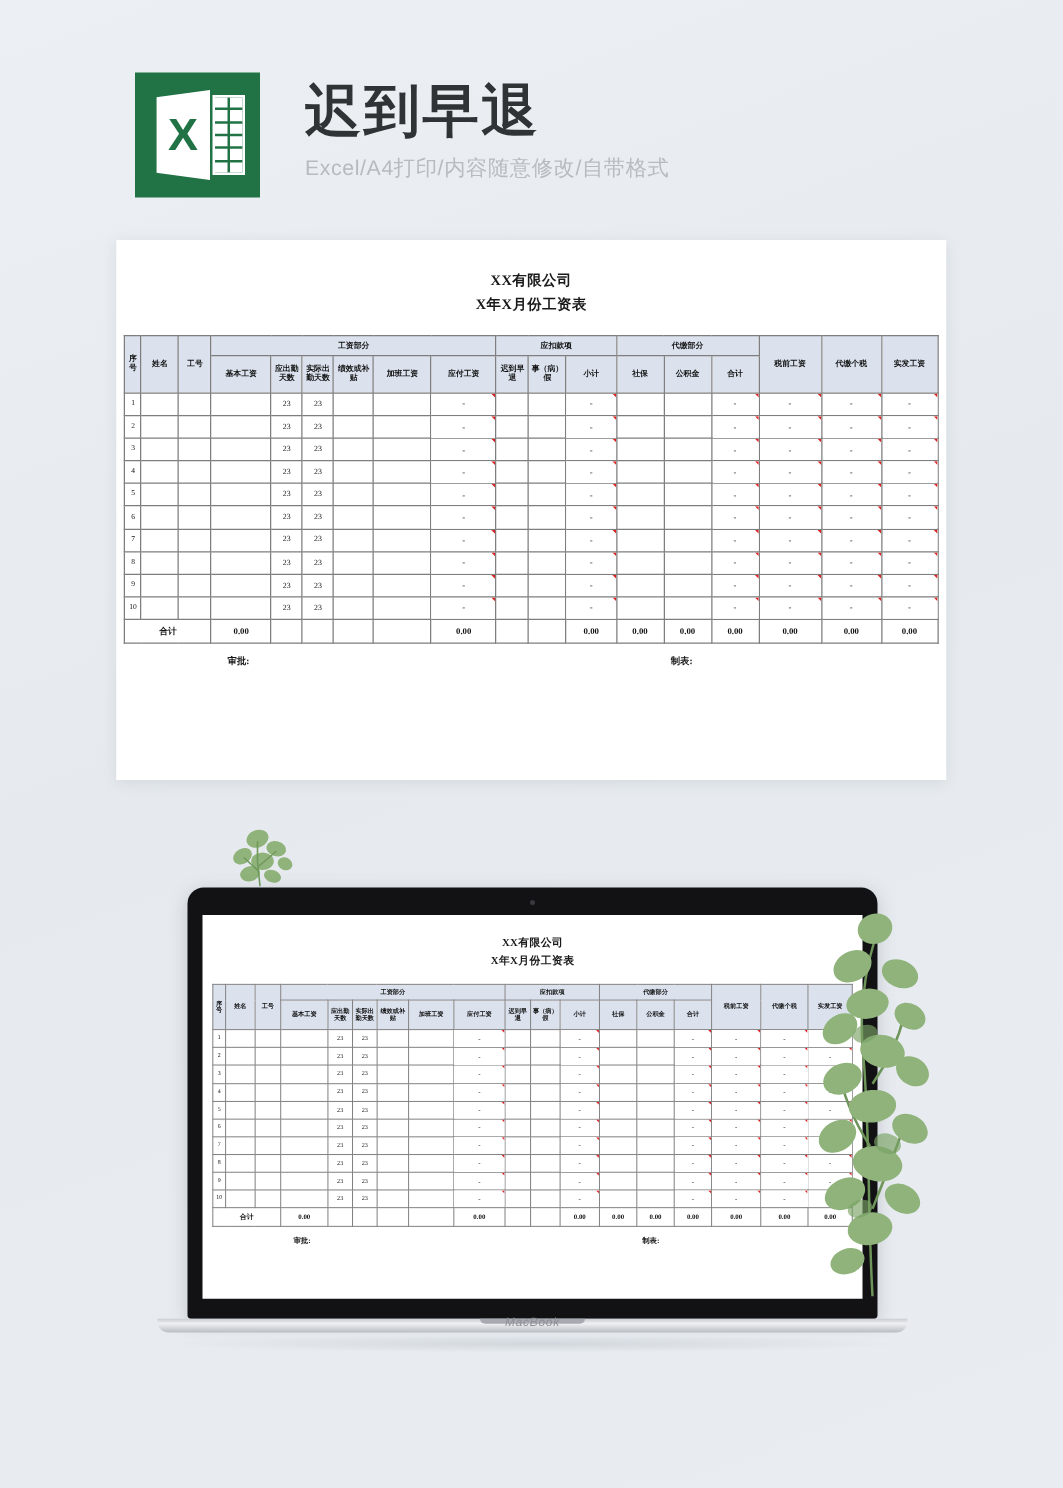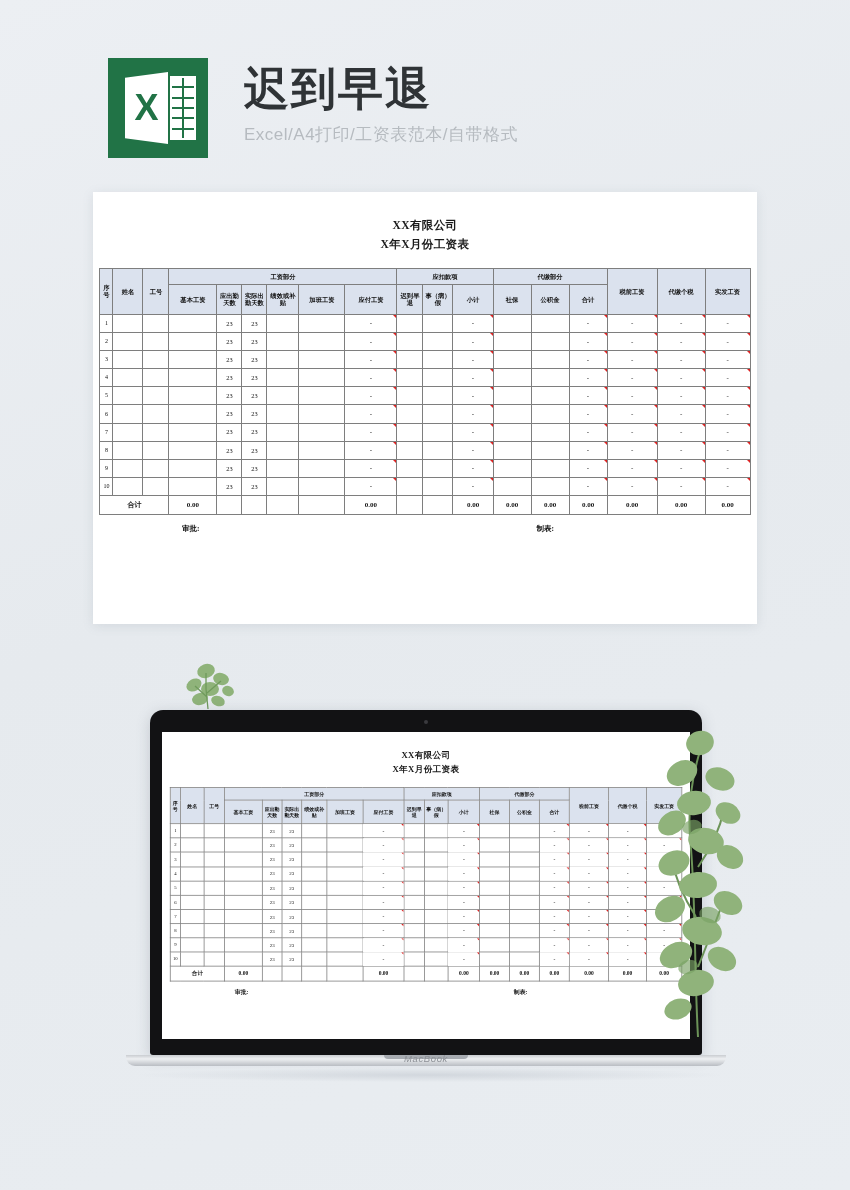--- a/index.html
+++ b/index.html
@@ -169,21 +169,21 @@
         <i></i>
           <i></i>
           <i></i>
           <i></i>
           <i></i>
           <i></i>
       </div>
     </div>
     <div class="brand-text">
       <div class="brand-title">迟到早退</div>
-      <div class="brand-sub">Excel/A4打印/工资表范本/自带格式</div>
+      <div class="brand-sub">Excel/A4打印/内容随意修改/自带格式</div>
     </div>
   </div>
 
   <div class="sheet-card">
     <div class="doc-title">
       <div>XX有限公司</div>
       <div>X年X月份工资表</div>
     </div>
     <div id="tbl-main">
         <table class="salary">

